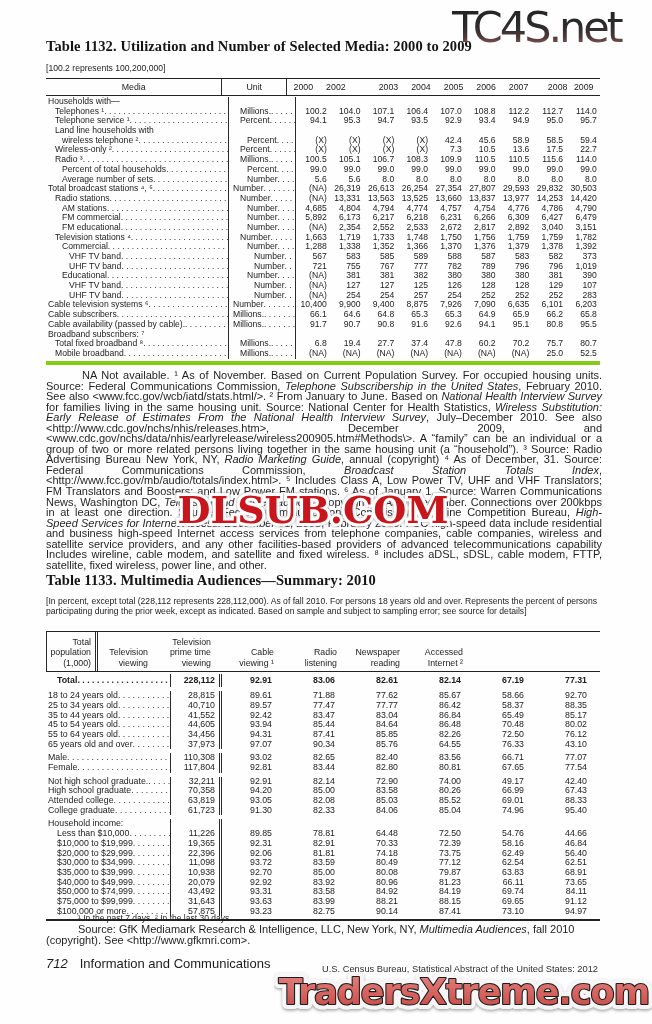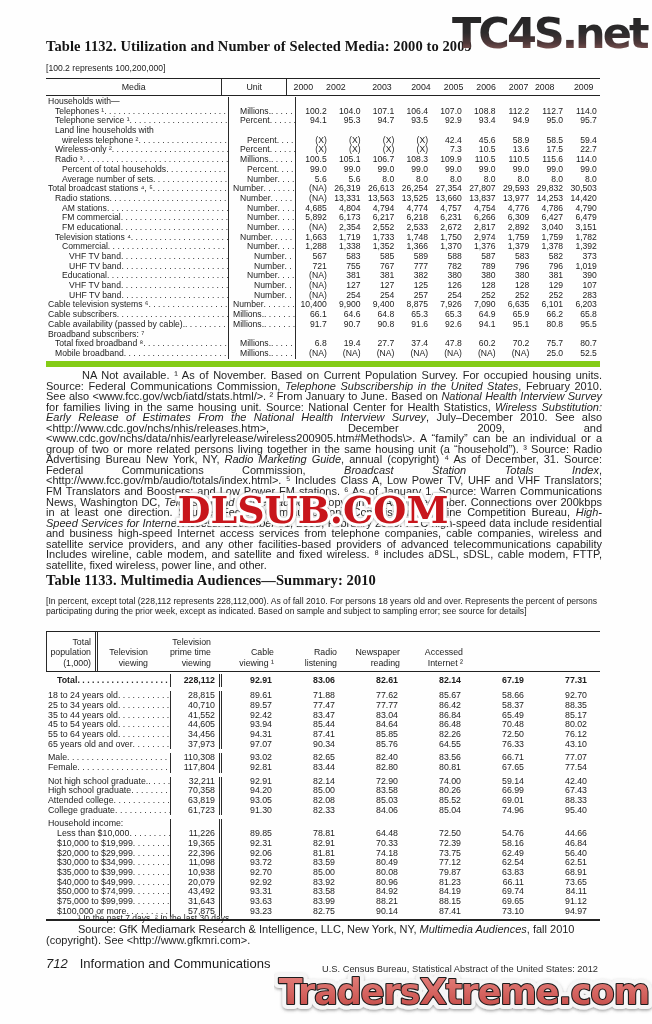--- a/index.html
+++ b/index.html
@@ -18,21 +18,21 @@
   .tblwrap { position:absolute; left:46px; width:554px; }
   .hrow, .row { display:flex; align-items:stretch; }
   .lblwrap { display:flex; min-width:0; }
   .lbl  { white-space:nowrap; }
   .fill { flex:1 1 auto; min-width:0; overflow:hidden; white-space:nowrap; color:#2a2a2a; }
   .dots .fill::after { content:" . . . . . . . . . . . . . . . . . . . . . . . . . . . . . . . . . . . . . . . . . . . . . . . . . . . ."; }
   .it { font-style:italic; }
   .bold { font-weight:bold; }
 
   
-  .t1132 { font-size:8.6px; border-top:1.5px solid #222; border-bottom:6px solid #84cc16; }
+  .t1132 { font-size:8.6px; border-top:1.5px solid #222; border-bottom:4px solid #84cc16; }
   .t1132 .hrow { height:17px; line-height:16px; border-bottom:1px solid #222; font-size:8.8px; }
   .t1132 .row  { height:9.7px; line-height:9.6px; }
   .t1132 .rows { padding:1px 0 2px; }
   .t1132 .c-stub { width:182px; padding-left:2px; }
   .t1132 .c-unit { width:68px;  padding-left:4px;
                    border-left:1px solid #2a2a2a; border-right:1.5px solid #2a2a2a; }
   .t1132 .c-val  { width:33.78px; text-align:right; padding-right:3px; }
   .t1132 .hc { text-align:center; padding:0; }
   .t1132 .hc.c-stub, .t1132 .hc.c-unit { display:block; }
   .t1132 .lvl1 .lbl { padding-left:7px; }
@@ -65,22 +65,22 @@
   .t1133 .gap { margin-top:4px; }
   .t1133 .lvl1 .lbl { padding-left:9px; }
 
   
   .pgfoot { position:absolute; left:46px; top:956px; font-size:13px; color:#1c1c1c; }
   .pgfoot .pgnum { margin-right:12px;font-style:italic; }
   .census { position:absolute; left:46px; top:964px; width:552px; text-align:right;
             font-size:9.3px; color:#2e2e2e; }
 
   
-  .wm-top { position:absolute; left:452px; top:8px; width:200px; height:52px;
-            font-family:"DejaVu Sans", sans-serif; font-weight:700; font-size:43px;
+  .wm-top { position:absolute; left:452px; top:2px; width:200px; height:52px;
+            font-family:"DejaVu Sans", sans-serif; font-weight:400; font-size:43px;
             letter-spacing:-3px; white-space:nowrap;
             background:linear-gradient(180deg,#222223 0%,#2d2b2c 48%,#50393a 68%,#93605d 86%,#c99c99 100%);
             -webkit-background-clip:text; background-clip:text; color:transparent; }
   .wm-svg { position:absolute; }
   #wm-mid { left:160px; top:481px; }
   #wm-bot { left:274px; top:963px; }
 </style>
 </head>
 <body>
 
@@ -93,31 +93,31 @@
     <div class="hrow">
       <div class="c-stub hc">Media</div>
       <div class="c-unit hc">Unit</div>
       <div style="display:contents">
         
       
           <div class="c-val hc" style="text-align:center;padding-right:0;">2000</div>
         
           <div class="c-val hc" style="text-align:center;padding-right:0;">2002</div>
         
-          <div class="c-val hc" style="text-align:left;padding-right:0;margin-left:20px;">2003</div>
+          <div class="c-val hc" style="text-align:center;padding-right:0;margin-left:20px;">2003</div>
         
           <div class="c-val hc" style="text-align:center;padding-right:0;">2004</div>
         
           <div class="c-val hc" style="text-align:center;padding-right:0;">2005</div>
         
           <div class="c-val hc" style="text-align:center;padding-right:0;">2006</div>
         
           <div class="c-val hc" style="text-align:center;padding-right:0;">2007</div>
         
-          <div class="c-val hc" style="text-align:left;padding-right:0;">2008</div>
+          <div class="c-val hc" style="text-align:right;padding-right:0;">2008</div>
         
           <div class="c-val hc" style="text-align:center;padding-right:0;">2009</div>
         </div>
     </div>
     <div class="rows">
 
         <div class="row lvl0">
           <div class="c-stub lblwrap">
             <span class="lbl">Households with—</span>
             <span class="fill"></span>
@@ -404,21 +404,21 @@
           </div>
           <div class="c-unit lblwrap">
             <span class="lbl">Number</span>
             <span class="fill"></span>
           </div>
           <span class="c-val">1,663</span>
           <span class="c-val">1,719</span>
           <span class="c-val">1,733</span>
           <span class="c-val">1,748</span>
           <span class="c-val">1,750</span>
-          <span class="c-val">2,974</span>
+          <span class="c-val">1,756</span>
           <span class="c-val">1,759</span>
           <span class="c-val">1,759</span>
           <span class="c-val">1,782</span>
         </div>
 
         <div class="row lvl2 dots">
           <div class="c-stub lblwrap">
             <span class="lbl">Commercial</span>
             <span class="fill"></span>
           </div>
@@ -844,21 +844,21 @@
         <div class="row lvl0 dots gap">
           <div class="c-item lblwrap">
             <span class="lbl">Not high school graduate.</span>
             <span class="fill"></span>
           </div>
           <span class="c-pop">32,211</span>
           <span class="c-d">92.91</span>
           <span class="c-d">82.14</span>
           <span class="c-d">72.90</span>
           <span class="c-d">74.00</span>
-          <span class="c-d">59.14</span>
+          <span class="c-d">49.17</span>
           <span class="c-d">42.40</span>
         </div>
 
         <div class="row lvl0 dots">
           <div class="c-item lblwrap">
             <span class="lbl">High school graduate</span>
             <span class="fill"></span>
           </div>
           <span class="c-pop">70,358</span>
           <span class="c-d">94.20</span>

